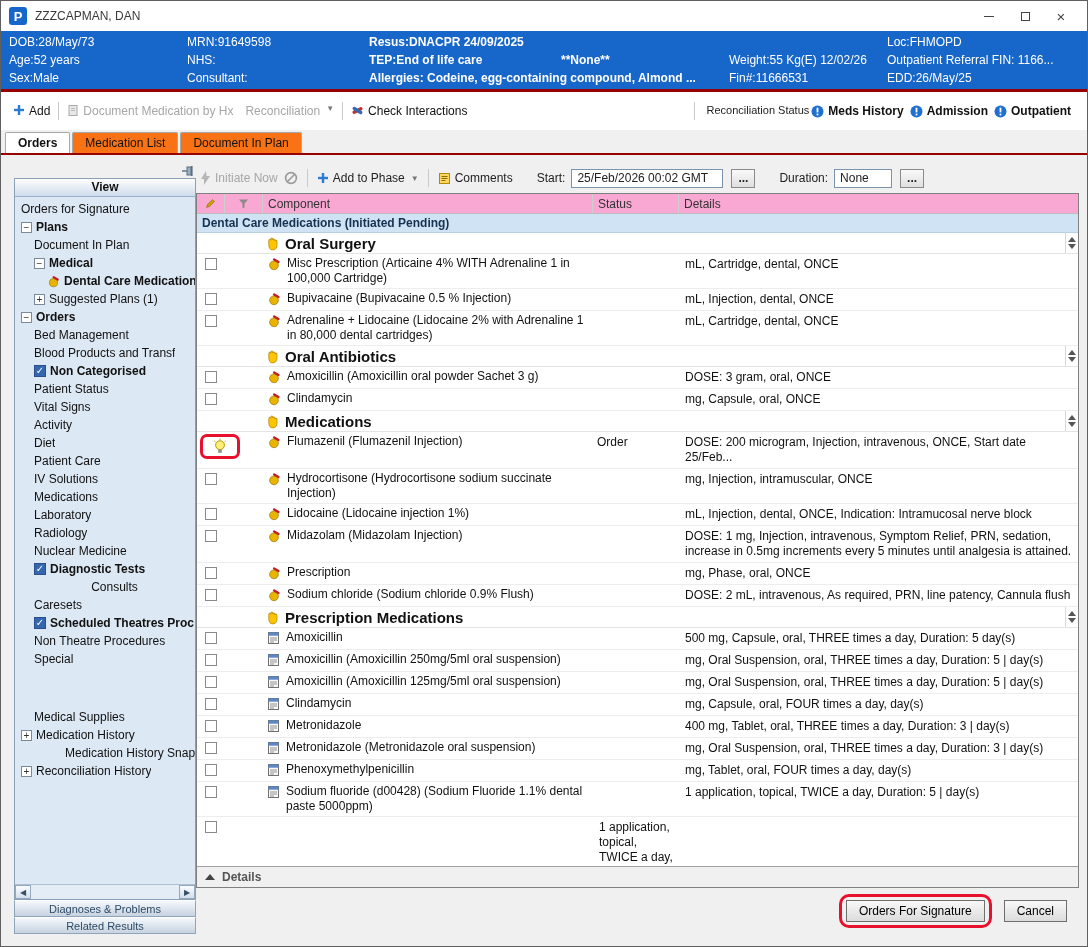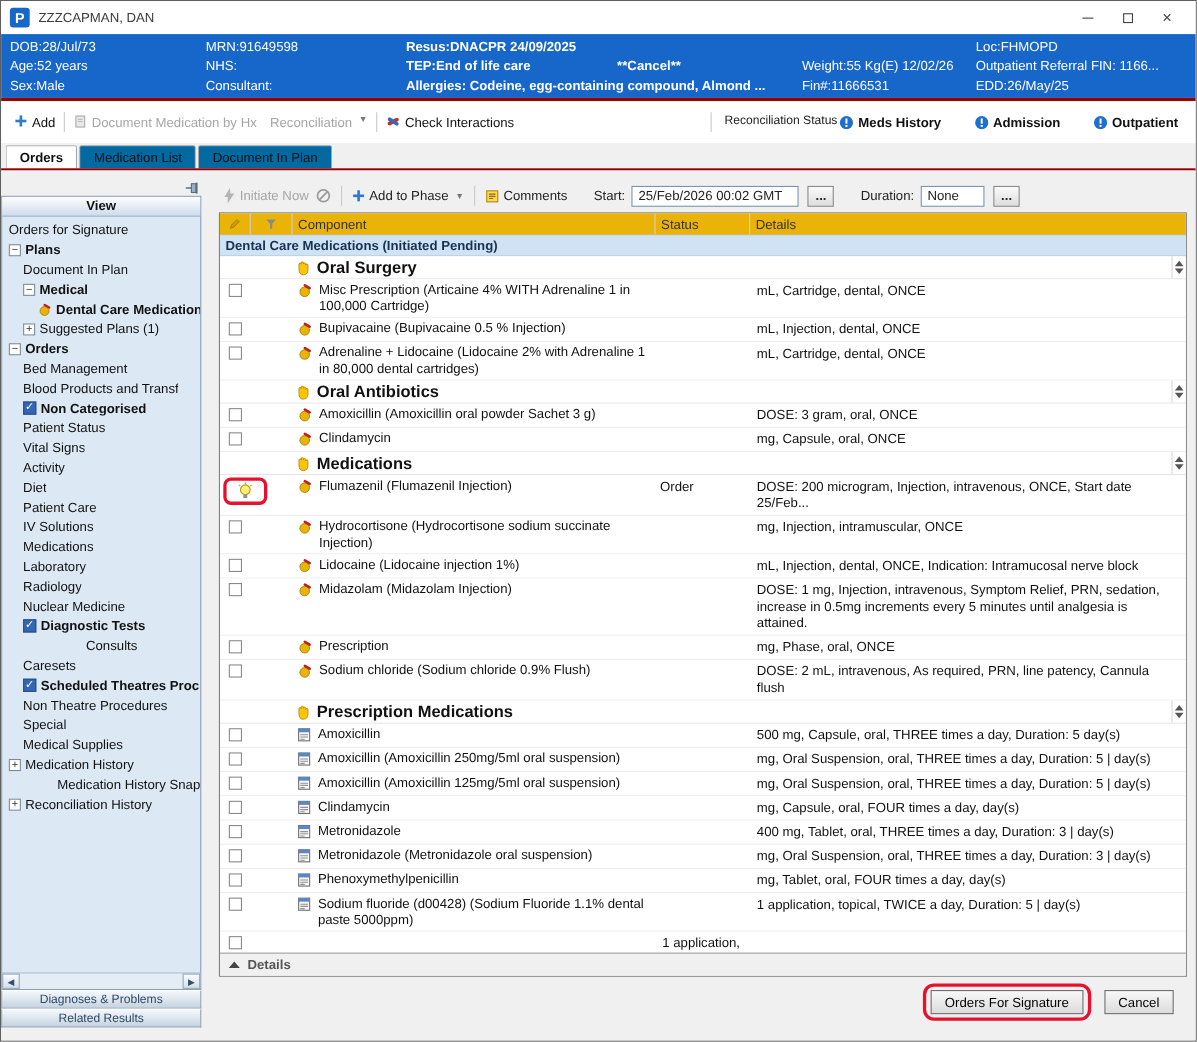--- a/index.html
+++ b/index.html
@@ -26,31 +26,31 @@
   .redline{height:3px;background:var(--maroon-line,#990000);flex:0 0 auto}
 
   
   .toolbar{height:38px;background:#fff;display:flex;align-items:center;padding:0 6px;flex:0 0 auto}
   .tb-item{display:flex;align-items:flex-start;gap:4px;padding:0 6px;cursor:default}
   .tb-item.disabled{color:#a6a6a6}
   .tb-sep{width:1px;height:18px;background:#c9c9c9;margin:0 2px}
   .caret{font-size:8px;color:#777;margin-left:2px}
   .recon-box{margin-left:auto;border-left:1px solid #c9c9c9;padding:2px 10px 2px 12px;display:flex;flex-direction:row;gap:2px}
   .recon-title{font-size:11px;color:#222}
-  .recon-items{display:flex;gap:30px;align-items:center}
+  .recon-items{display:flex;gap:6px;align-items:center}
   .recon-item{display:flex;align-items:center;gap:4px;font-weight:bold;font-size:12px}
 
   
   .tabs{display:flex;align-items:flex-end;padding:2px 4px 0 4px;background:#f0f0f0;flex:0 0 auto}
-  .tab{padding:3px 12px 3px 12px;border:1px solid #a8a8a8;border-bottom:none;background:#0369a1;margin-right:2px;border-radius:2px 2px 0 0}
+  .tab{padding:3px 12px 3px 12px;border:1px solid #a8a8a8;border-bottom:none;background:#f97316;margin-right:2px;border-radius:2px 2px 0 0}
   .tab.active{background:#fff;font-weight:bold}
   .tab-redline{height:2px;background:var(--maroon-line,#990000);flex:0 0 auto}
 
   
-  .content{flex:1;display:flex;padding:8px 8px 12px 0;gap:16px;min-height:0;background:#f0f0f0}
+  .content{flex:1;display:flex;padding:8px 8px 12px 13px;gap:0;min-height:0;background:#f0f0f0}
 
   
   .sidebar{width:182px;flex:0 0 auto;display:flex;flex-direction:column;min-height:0}
   .pin-row{height:15px;display:flex;justify-content:flex-end;align-items:center;padding-right:2px}
   .view-panel{flex:1;border:1px solid #8aa0b8;display:flex;flex-direction:column;background:#dce8f4;min-height:0}
   .view-header{height:18px;background:linear-gradient(#fdfdfe,#cfdceb);border-bottom:1px solid #9ab0c8;
                font-weight:bold;text-align:center;line-height:17px;flex:0 0 auto}
   .tree{flex:1;overflow:hidden;padding:3px 0 0 2px}
   .tree-item{height:18px;display:flex;align-items:center;gap:4px;white-space:nowrap;overflow:hidden;cursor:default}
   .tree-item.b .tlab{font-weight:bold}
@@ -71,21 +71,21 @@
   .pt-item{display:flex;align-items:center;gap:4px}
   .pt-item.disabled{color:#a6a6a6}
   .pt-sep{width:1px;height:18px;background:#c9c9c9;margin:0 3px}
   .inputbox{background:#fff;border:1px solid #7b93ad;height:19px;display:flex;align-items:center;padding:0 5px;white-space:nowrap}
   .start-box{width:152px}
   .dur-box{width:58px}
   .dots-btn{width:24px;height:19px;background:linear-gradient(#fafafa,#dedede);border:1px solid #8a8a8a;
             display:flex;align-items:center;justify-content:center;font-weight:bold;margin-left:2px}
 
   .grid-wrap{flex:1;border:1px solid #808080;background:#fff;display:flex;flex-direction:column;min-height:0}
-  .grid-header{display:grid;grid-template-columns:28px 38px 330px 86px 1fr;background:#eab308;border-bottom:1px solid #bdbdbd;flex:0 0 auto}
+  .grid-header{display:grid;grid-template-columns:28px 38px 330px 86px 1fr;background:#f9a8d4;border-bottom:1px solid #bdbdbd;flex:0 0 auto}
   .gh-cell{padding:2px 5px;border-right:1px solid #cfcfcf;height:19px;display:flex;align-items:center;color:#333;overflow:hidden}
   .grid-body{flex:1;overflow:hidden;display:flex;flex-direction:column}
   .band{height:19px;background:var(--band-blue,#cfe3f5);font-weight:bold;color:#16324f;display:flex;align-items:center;padding:0 5px;flex:0 0 auto;border-bottom:1px solid #b9cfe4}
   .group-row{display:flex;align-items:center;height:21px;padding-left:68px;border-bottom:1px solid #e4e4e4;flex:0 0 auto;background:#fff}
   .gtitle{font-weight:bold;font-size:15px;margin-left:5px}
   .spin{margin-left:auto;width:13px;height:20px;display:flex;flex-direction:column;align-items:center;justify-content:center;gap:2px;border-left:1px solid #d8d8d8}
   .tri-up{width:0;height:0;border-left:4px solid transparent;border-right:4px solid transparent;border-bottom:5px solid #555}
   .tri-down{width:0;height:0;border-left:4px solid transparent;border-right:4px solid transparent;border-top:5px solid #555}
   .med-row{display:grid;grid-template-columns:28px 38px 330px 86px 1fr;border-bottom:1px solid #ededed;align-items:start;padding:1px 0;flex:0 0 auto;background:#fff}
   .cellA{display:flex;justify-content:center;padding-top:3px}
@@ -121,31 +121,31 @@
         </div>
       <div class="win-btn">
           <span class="max-glyph"></span>
         </div>
       <div class="win-btn">×</div>
     </div>
   </div>
 
   <div class="banner">
     <div class="brow">
-      <span class="bcell w1">DOB:28/Jul/73</span>
+      <span class="bcell w1">DOB:28/May/73</span>
       <span class="bcell w2">MRN:91649598</span>
       <span class="bcell w3 bold">Resus:DNACPR  24/09/2025</span>
       <span class="bcell w4"></span>
       <span class="bcell wrest">Loc:FHMOPD</span>
     </div>
     <div class="brow">
       <span class="bcell w1">Age:52 years</span>
       <span class="bcell w2">NHS:</span>
       <span class="bcell w3a bold">TEP:End of life care</span>
-      <span class="bcell w3b bold">**Cancel**</span>
+      <span class="bcell w3b bold">**None**</span>
       <span class="bcell w4">Weight:55 Kg(E) 12/02/26</span>
       <span class="bcell wrest">Outpatient Referral FIN: 1166...</span>
     </div>
     <div class="brow">
       <span class="bcell w1">Sex:Male</span>
       <span class="bcell w2">Consultant:</span>
       <span class="bcell w3 bold">Allergies: Codeine, egg-containing compound, Almond ...</span>
       <span class="bcell w4">Fin#:11666531</span>
       <span class="bcell wrest">EDD:26/May/25</span>
     </div>
@@ -330,21 +330,21 @@
             <div class="tree-item b" style="padding-left: 17px;">
               <span class="tcb"></span>
               <span class="tlab">Scheduled Theatres Proc</span>
             </div>
             <div class="tree-item" style="padding-left: 17px;">
               <span class="tlab">Non Theatre Procedures</span>
             </div>
             <div class="tree-item" style="padding-left: 17px;">
               <span class="tlab">Special</span>
             </div>
-            <div class="tree-item" style="padding-left: 17px;">
+            <div class="tree-item" style="padding-left: 17px; margin-top: 40px;">
               <span class="tlab">Medical Supplies</span>
             </div>
             <div class="tree-item" style="padding-left: 4px;">
               <span class="exp">+</span>
               <span class="tlab">Medication History</span>
             </div>
             <div class="tree-item" style="padding-left: 4px; margin-left: 44px;">
               <span class="tlab">Medication History Snapshot</span>
             </div>
             <div class="tree-item" style="padding-left: 4px;">

